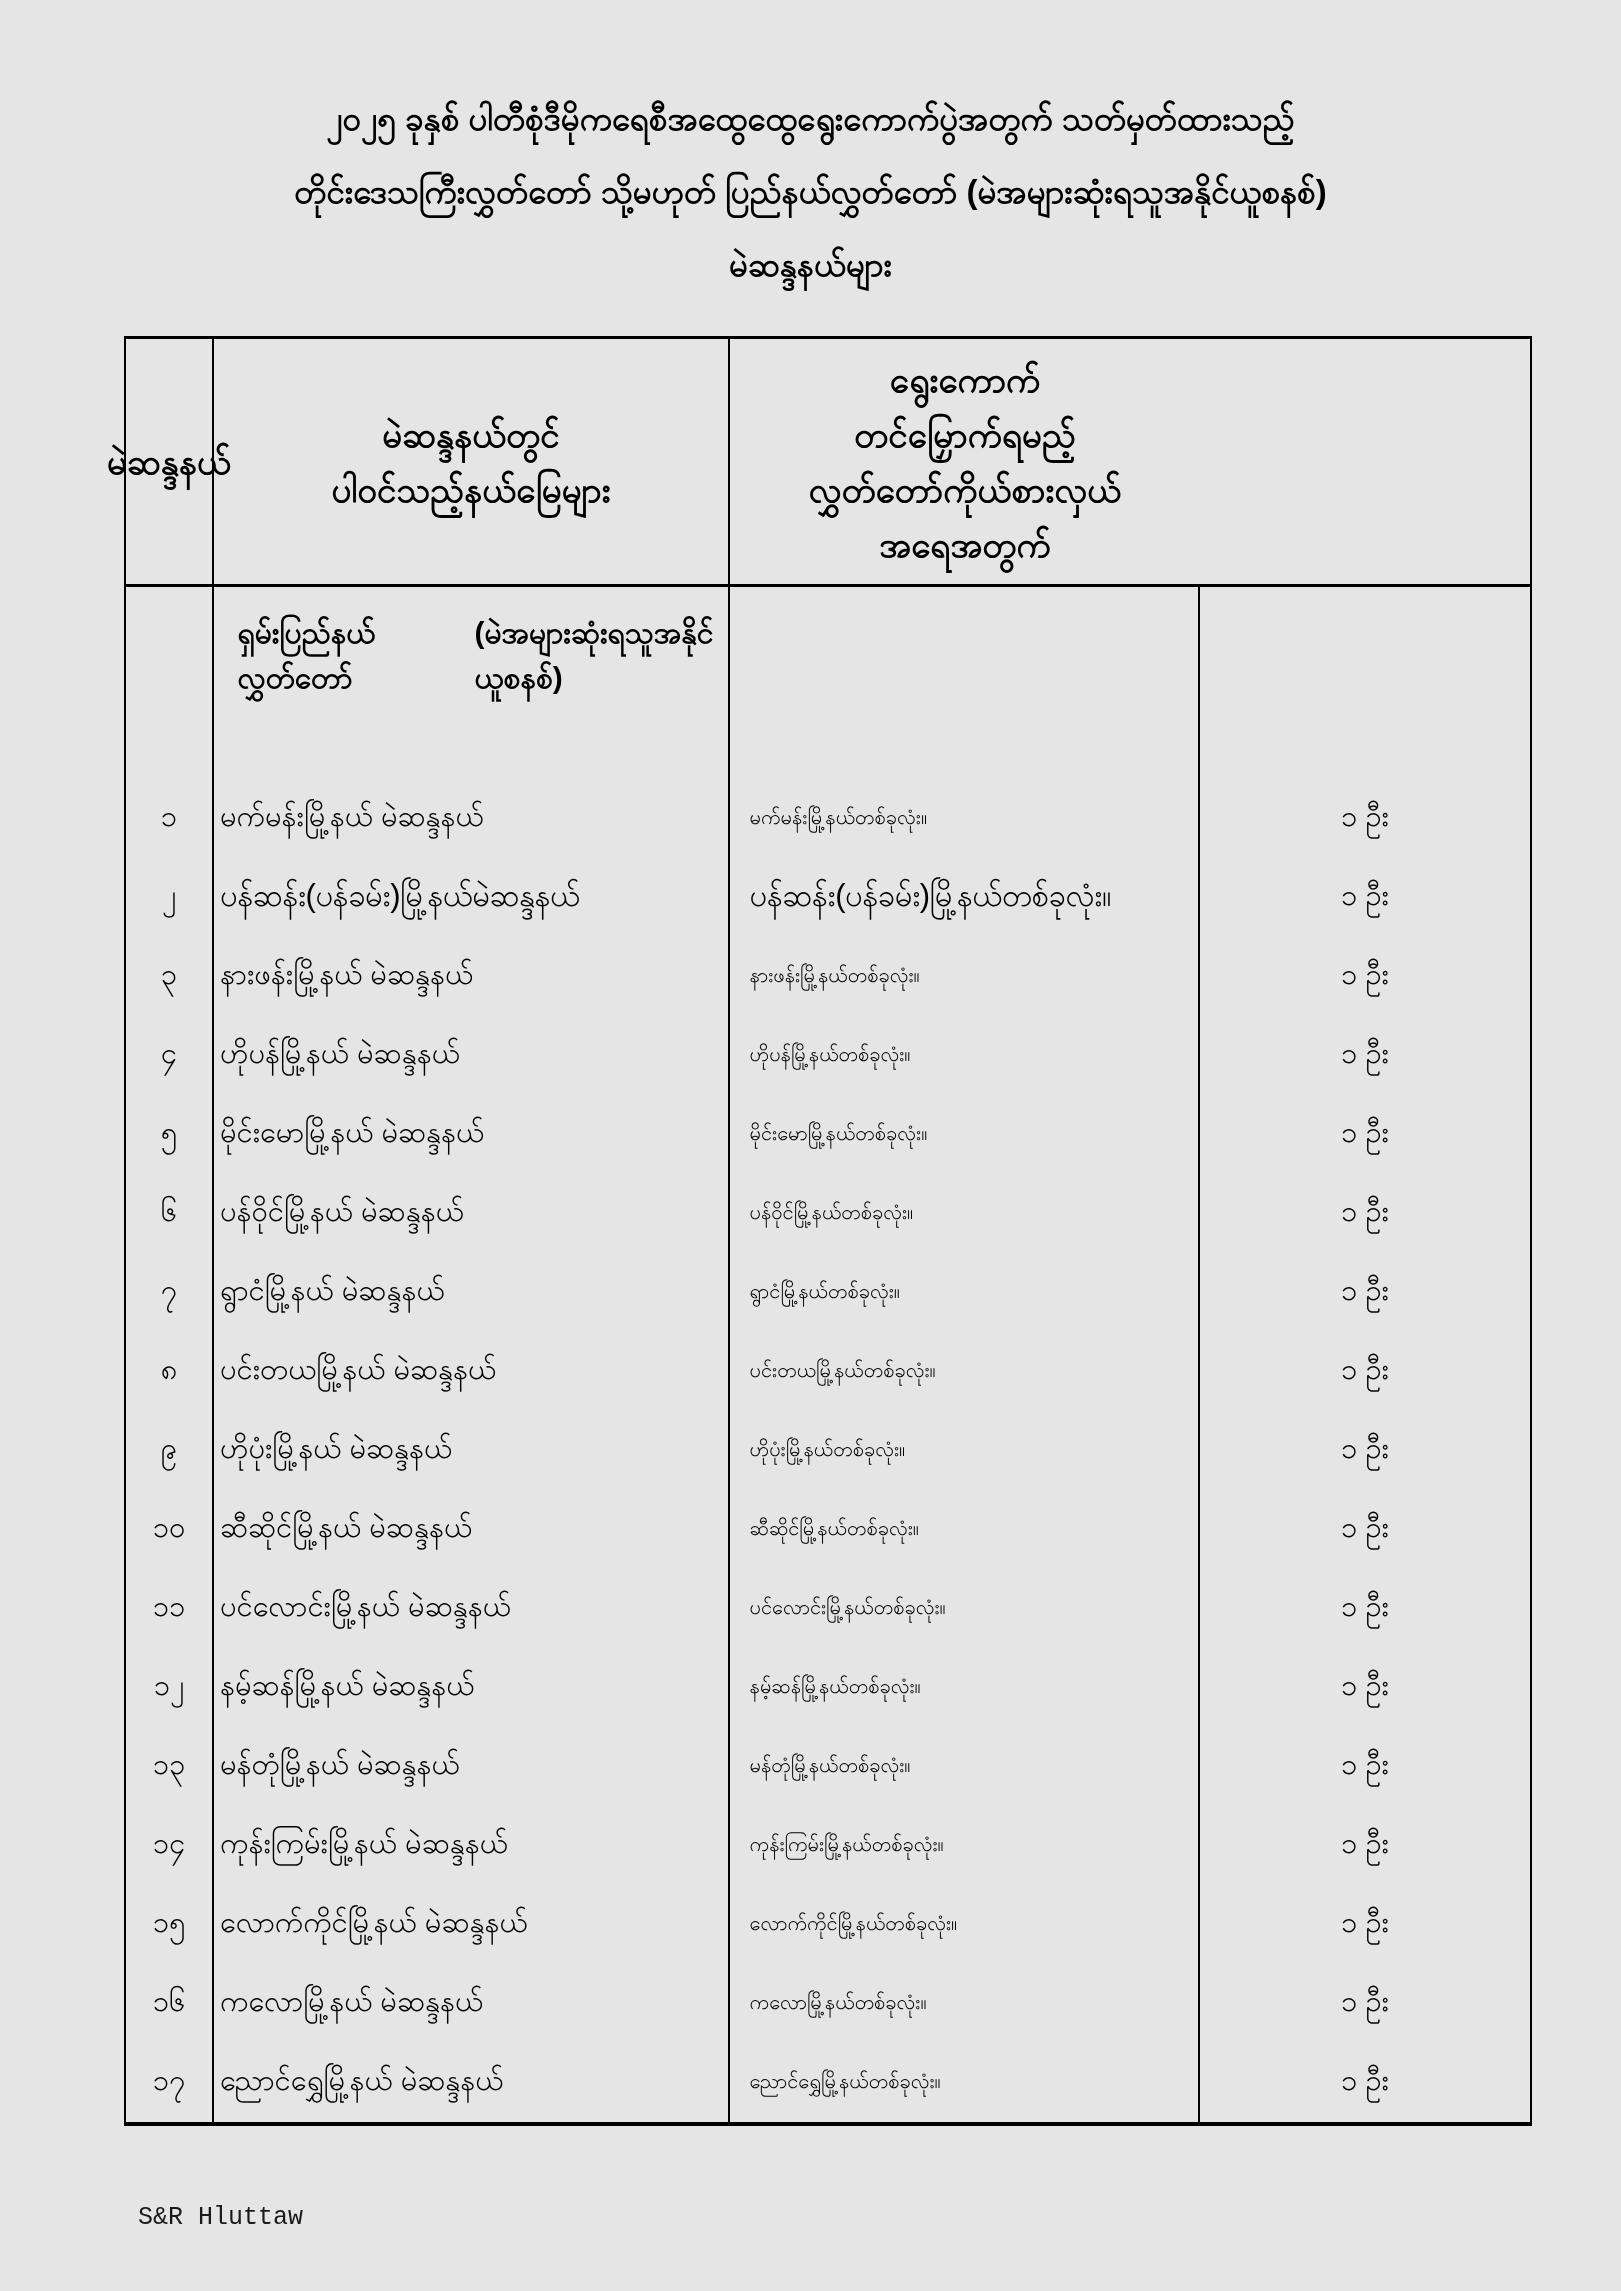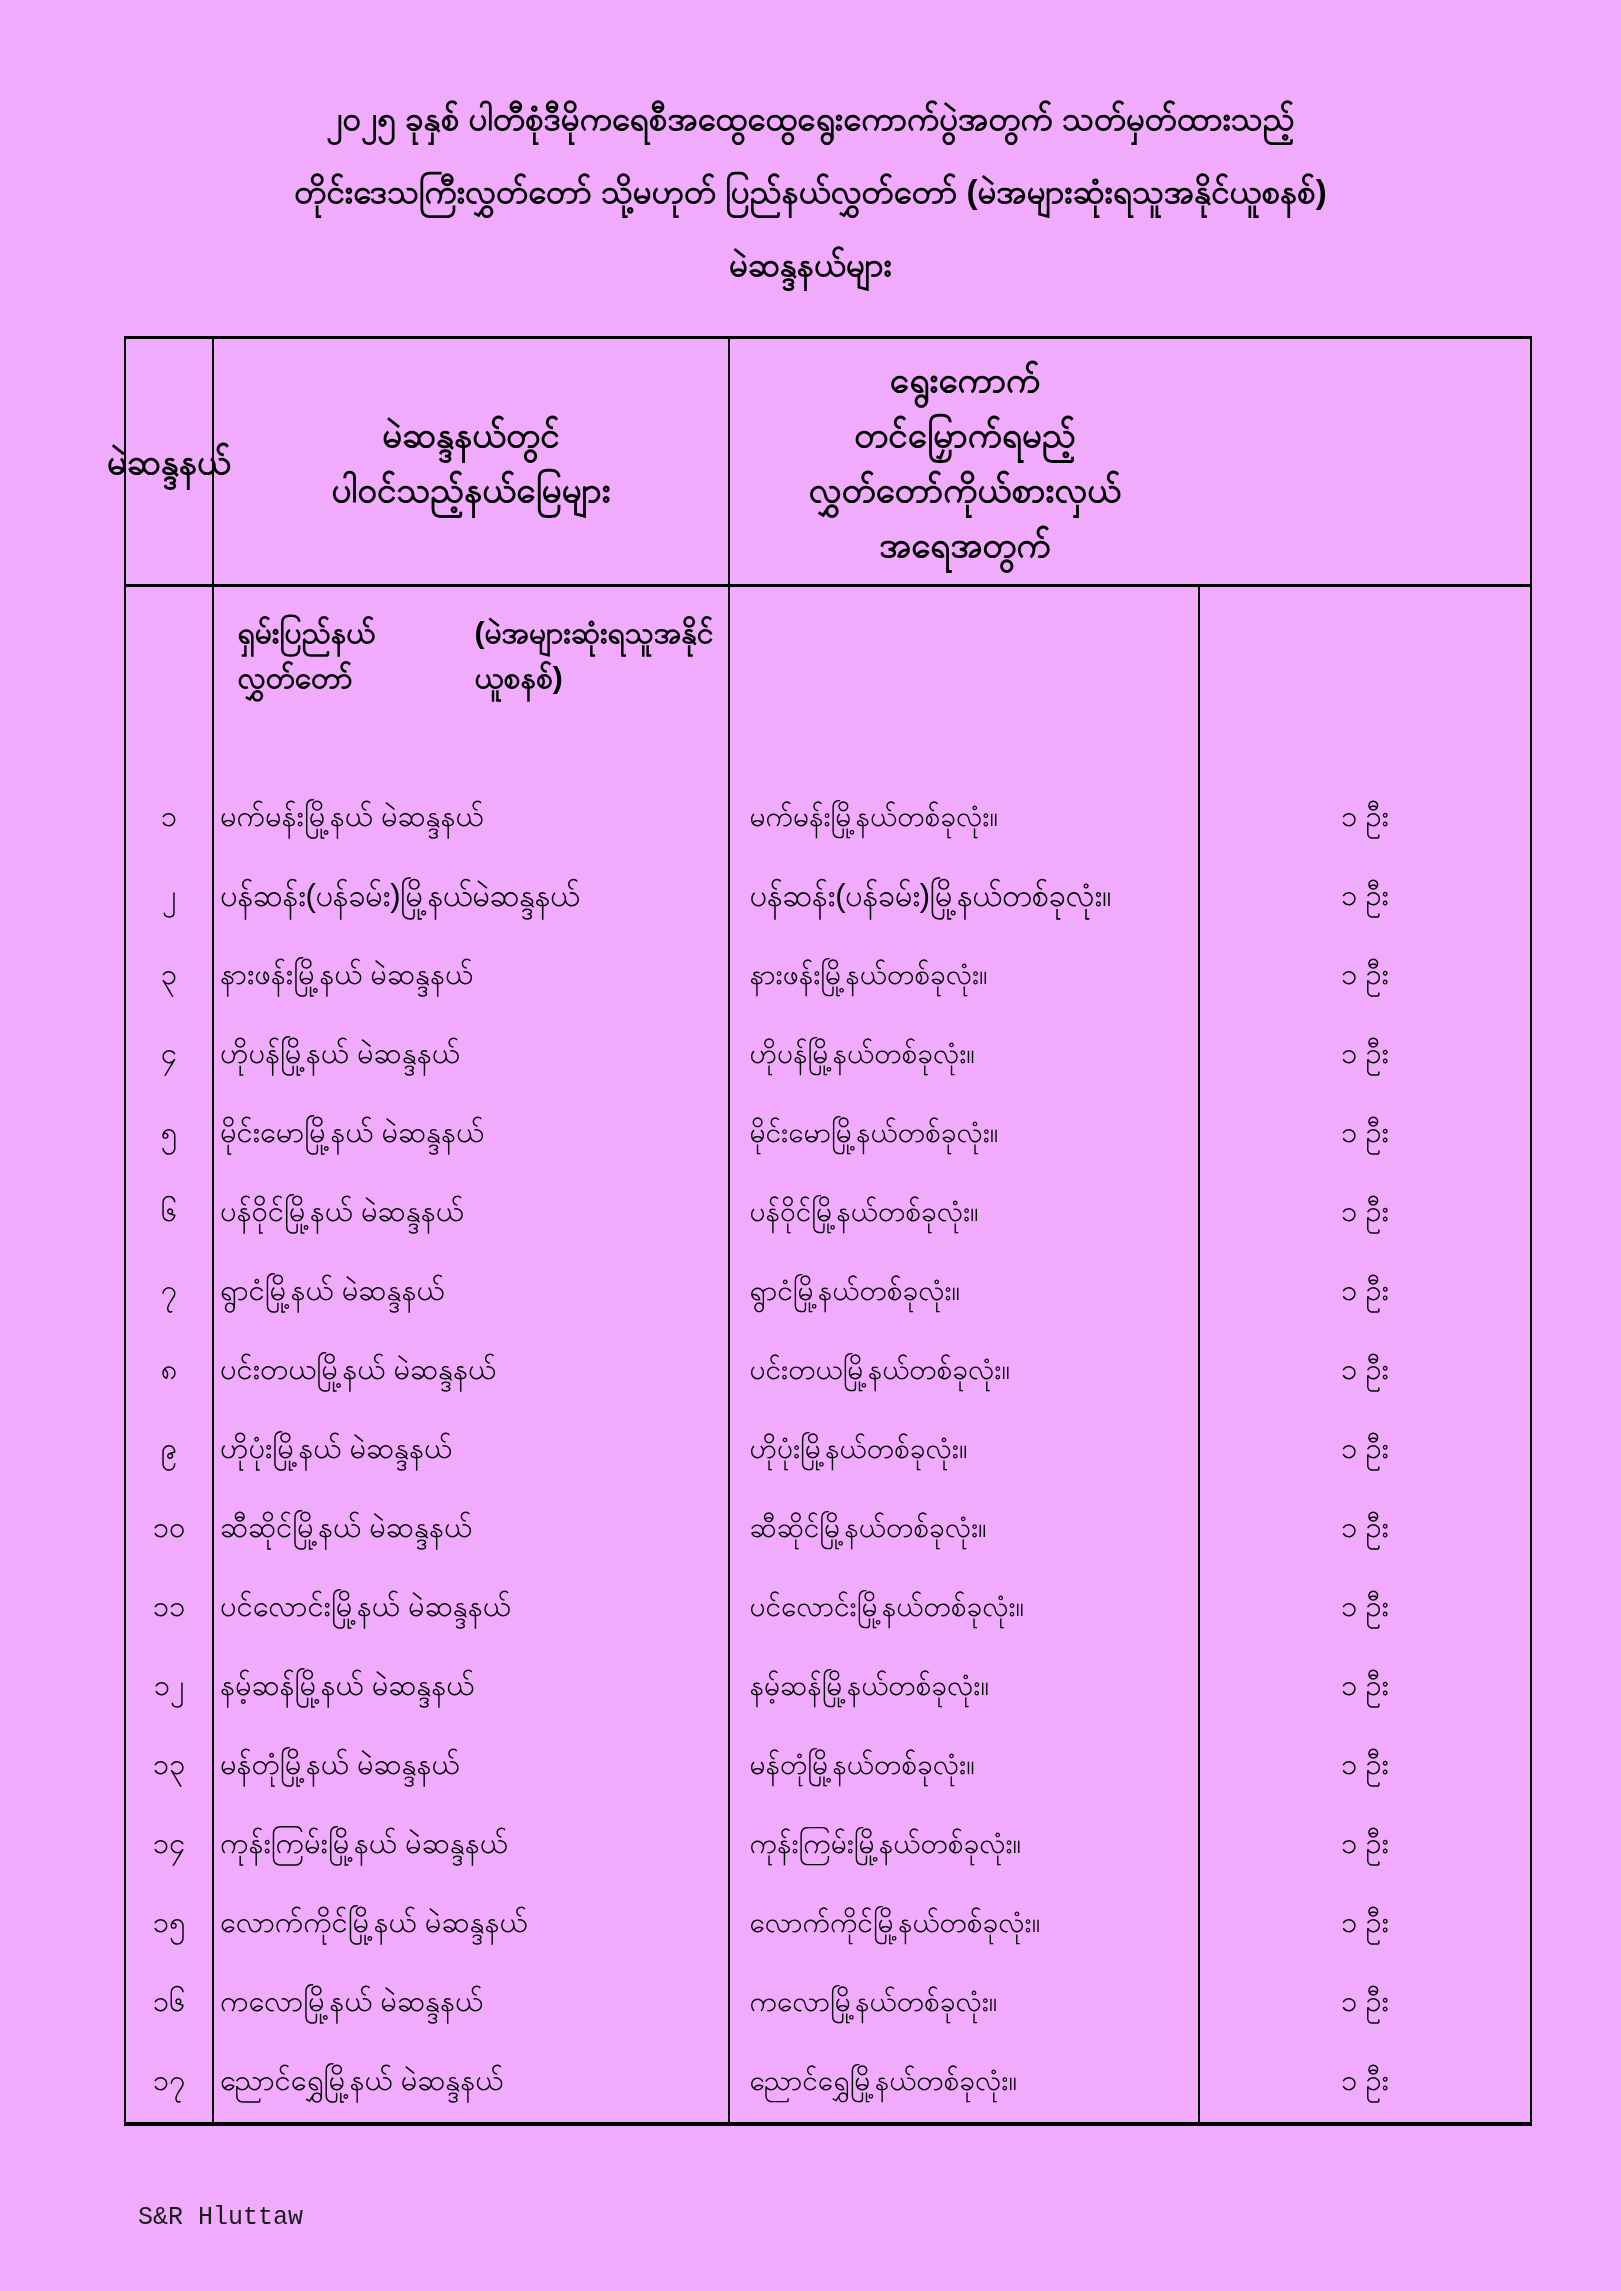--- a/index.html
+++ b/index.html
@@ -4,21 +4,21 @@
 <style>
   html, body {
     margin: 0;
     padding: 0;
     background: #ffffff;
   }
   .page {
     position: relative;
     width: 1621px;
     height: 2292px;
-    background: #f0abfc;
+    background: #e5e5e5;
     color: #000000;
     font-family: "Liberation Sans", sans-serif;
     overflow: hidden;
   }
   .title {
     padding-top: 82px;
     text-align: center;
     font-weight: bold;
     font-size: 33px;
     line-height: 73px;
@@ -69,21 +69,21 @@
   }
 
   .trow > div {
     height: 79px;
     display: flex;
     align-items: center;
     font-size: 29px;
   }
   .trow .c1 { justify-content: center; }
   .trow .c2 { padding-left: 6px; }
-  .trow .c3 { padding-left: 19.6px; font-size: 28px; }
+  .trow .c3 { padding-left: 19.6px; font-size: 20px; }
   .trow .c4 { justify-content: center; }
   
   .trow:nth-child(2) .c2,
   .trow:nth-child(2) .c3 { font-size: 31px; letter-spacing: -0.5px; }
 
   .footer {
     position: absolute;
     left: 138px;
     top: 2203px;
     font-family: Liberation Mono, monospace;

